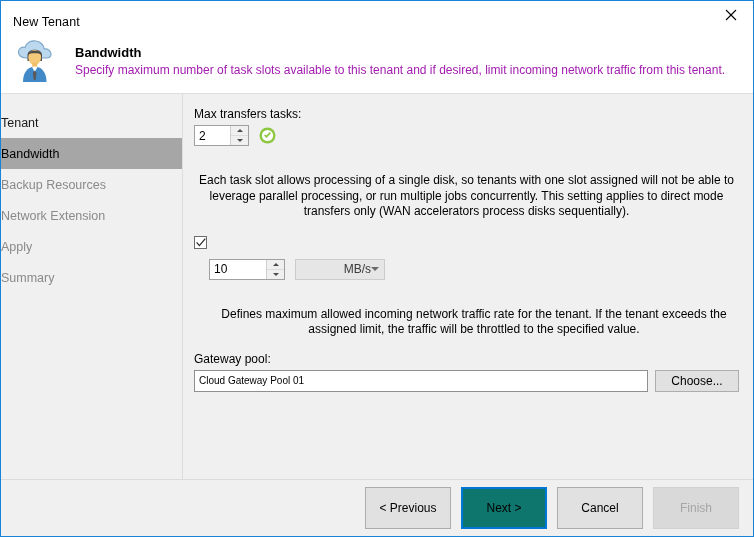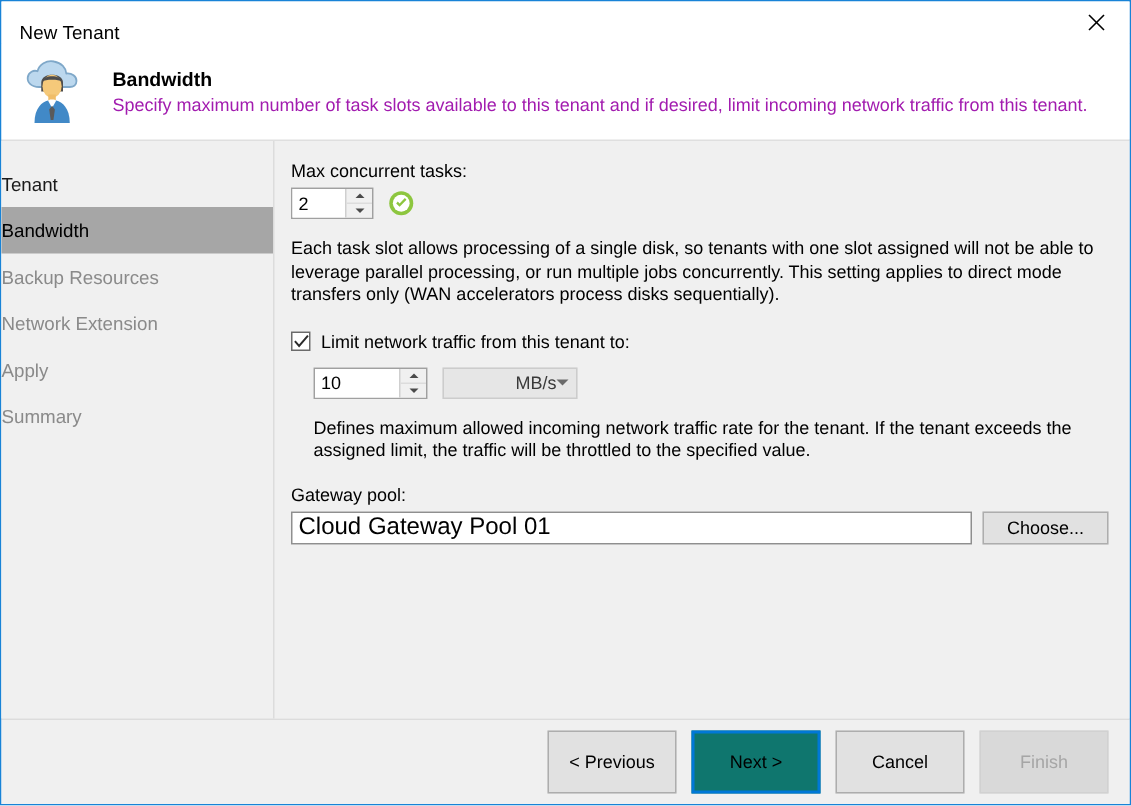--- a/index.html
+++ b/index.html
@@ -242,21 +242,21 @@
   }
 
   
   .textinput {
     flex: 1;
     height: 22px;
     box-sizing: border-box;
     border: 1px solid #8f8f8f;
     background: #fff;
     font-family: "Liberation Sans", sans-serif;
-    font-size: 16px;
+    font-size: 10px;
     color: #000;
     padding: 0 4px;
     outline: none;
     min-width: 0;
   }
   .btn-choose {
     margin-left: 7px;
     width: 84px;
     height: 22px;
     box-sizing: border-box;
@@ -297,21 +297,21 @@
     border: 2px solid #0078d7;
     background: #0f766e;
   }
   .btn.disabled {
     color: #a6a6a6;
     background: #d9d9d9;
     border-color: #d1d1d1;
   }
 
   .mt10 { margin-top: 10px; }
-  .mt12 { margin-top: 12px; }
+  .mt12 { margin-top: 27px; text-align: center; }
   .mt14 { margin-top: 14px; }
   .mt16 { margin-top: 16px; }
   .indent { margin-left: 15px; }
   .row { display: flex; align-items: center; }
 </style>
 </head>
 <body>
 
 <div class="window">
 
@@ -370,21 +370,21 @@
       <div class="nav-item">
         <span>Apply</span>
       </div>
       <div class="nav-item">
         <span>Summary</span>
       </div>
     </div>
 
     <div class="content">
 
-      <div class="field-label">Max concurrent tasks:</div>
+      <div class="field-label">Max transfers tasks:</div>
 
       <div class="spin-row">
         <div class="spinner">
           <input class="spin-value" type="text" value="2" style="">
           <div class="spin-btns">
             <div class="spin-btn">
               <span class="arrow-up"></span>
             </div>
             <div class="spin-btn">
               <span class="arrow-down"></span>
@@ -401,21 +401,20 @@
       </div>
 
       <p class="para mt12">Each task slot allows processing of a single disk, so tenants with one slot assigned will not be able to leverage parallel processing, or run multiple jobs concurrently. This setting applies to direct mode transfers only (WAN accelerators process disks sequentially).</p>
 
       <div class="checkrow mt16">
         <span class="checkbox">
           <svg width="10" height="9" viewBox="0 0 10 9">
             <path d="M0.6 4.4 L3.4 7.6 L9.3 0.7" fill="none" stroke="#2b2b2b" stroke-width="1.3"></path>
           </svg>
         </span>
-        <span class="checkrow-label">Limit network traffic from this tenant to:</span>
       </div>
 
       <div class="row mt10 indent">
         <div class="spinner wide">
           <input class="spin-value" type="text" value="10" style="">
           <div class="spin-btns">
             <div class="spin-btn">
               <span class="arrow-up"></span>
             </div>
             <div class="spin-btn">

